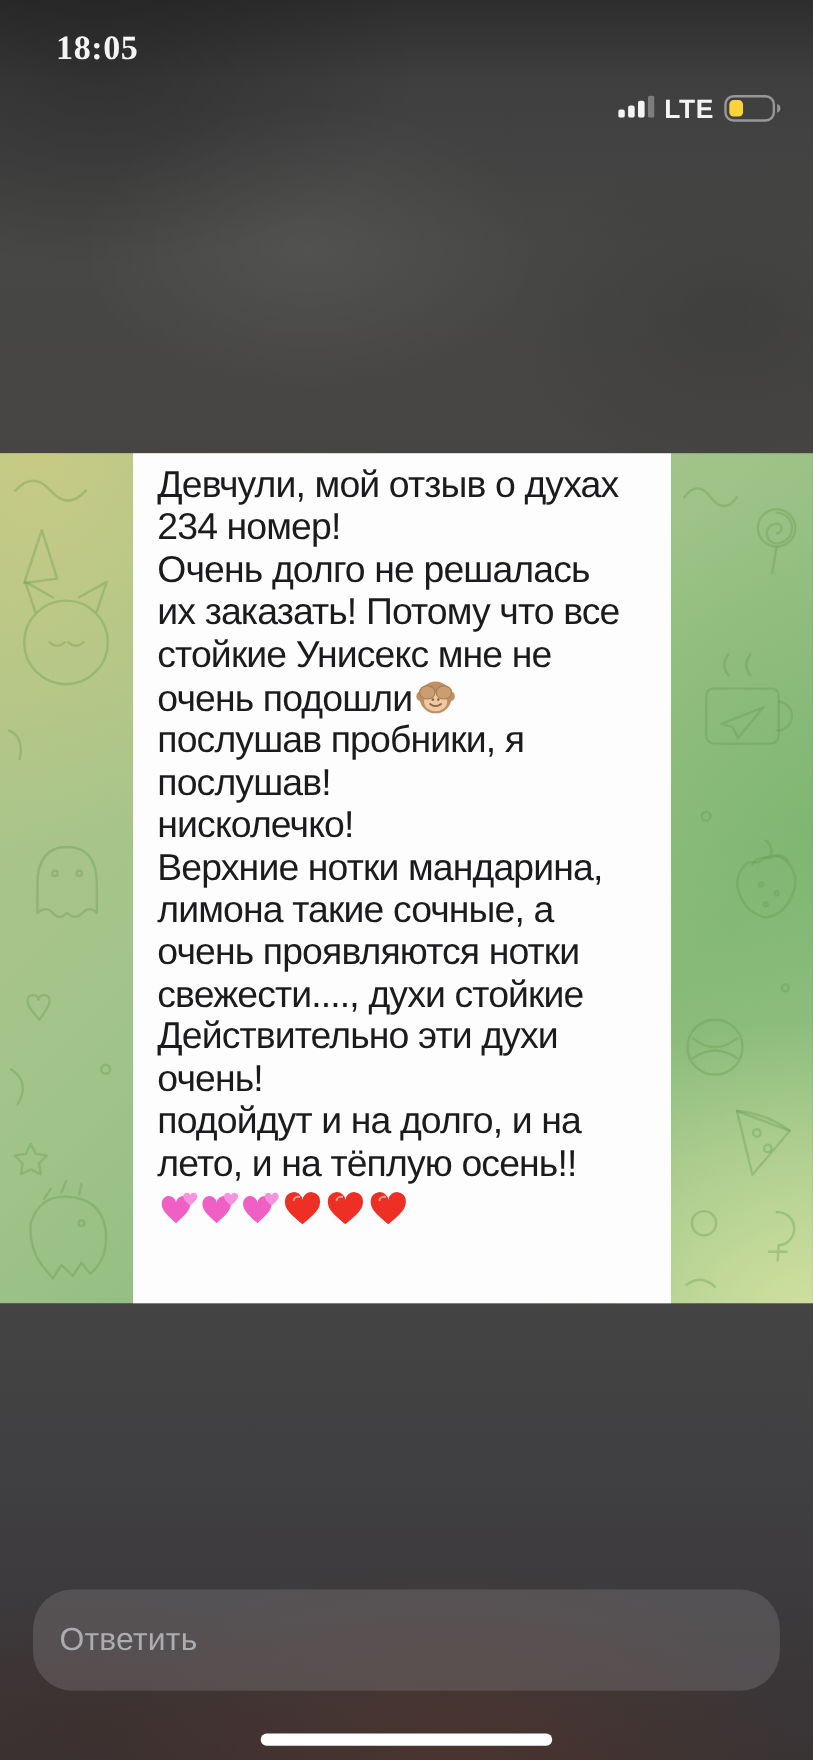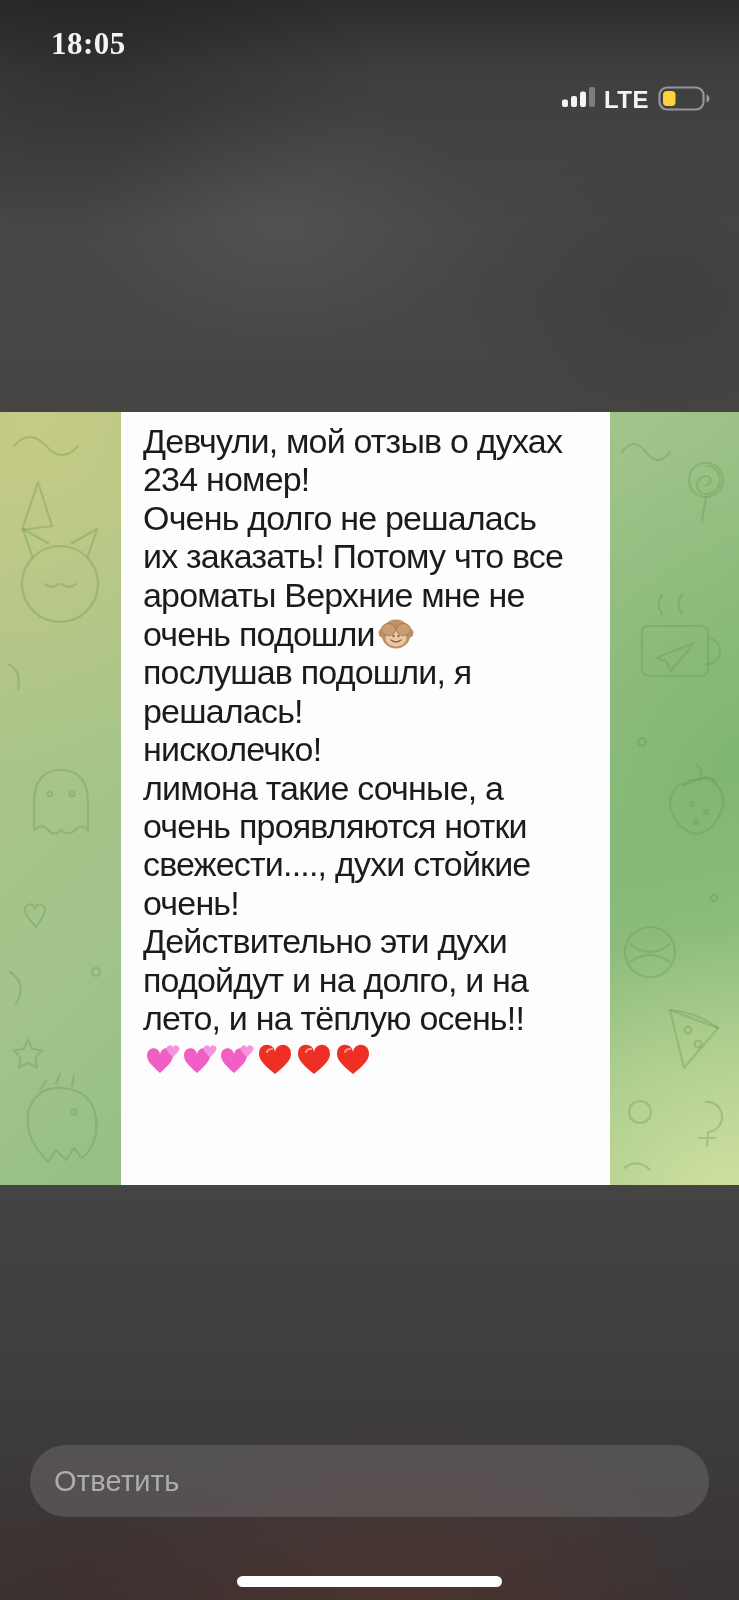--- a/index.html
+++ b/index.html
@@ -55,21 +55,21 @@
   
   .bottom-blur {
     position:absolute; left:0; top:1185px; width:739px; height:415px;
     background:
       radial-gradient(ellipse 420px 240px at 55% 100%, rgba(96,52,40,0.45), transparent 75%),
       radial-gradient(ellipse 300px 160px at 12% 92%, rgba(70,40,35,0.30), transparent 75%),
       linear-gradient(180deg, #454444 0%, #403f41 35%, #3c3a3c 65%, #393334 100%);
   }
   
   .reply-pill {
-    position:absolute; left:30px; top:1445px; width:679px; height:72px;
+    position:absolute; left:30px; top:1445px; width:679px; height:92px;
     border-radius:36px; background:rgba(150,146,152,0.28);
     display:flex; align-items:center;
   }
   .reply-pill span {
     padding-left:24px; font-size:29px; color:#adadb1; letter-spacing:0.2px;
   }
   
   .home-indicator {
     position:absolute; left:237px; top:1576px; width:265px; height:11px;
     border-radius:6px; background:#ffffff;
@@ -130,40 +130,41 @@
         <path d="M624 756 q14 -10 26 2"></path>
       </g>
     </svg>
 
     <div class="card">
       <div class="msg" id="msg-lines">
           <div class="msg-line">Девчули, мой отзыв о духах</div>
           <div class="msg-line">234 номер!</div>
           <div class="msg-line">Очень долго не решалась</div>
           <div class="msg-line">их заказать! Потому что все</div>
-          <div class="msg-line">ароматы Верхние мне не</div>
+          <div class="msg-line">стойкие Унисекс мне не</div>
           <div class="msg-line">очень подошли<svg class="monkey-emoji" width="38" height="38" viewBox="0 0 38 38">
     <circle cx="19" cy="20" r="14.5" fill="#bf8f66"></circle>
     <ellipse cx="5.5" cy="19" rx="4" ry="4.5" fill="#bf8f66"></ellipse>
     <ellipse cx="32.5" cy="19" rx="4" ry="4.5" fill="#bf8f66"></ellipse>
     <ellipse cx="19" cy="24" rx="10.5" ry="8.5" fill="#ecc9a3"></ellipse>
     <path d="M14 26 q5 4 10 0" stroke="#8a6443" stroke-width="1.6" fill="none" stroke-linecap="round"></path>
     <circle cx="16.5" cy="22" r="1.2" fill="#8a6443"></circle>
     <circle cx="21.5" cy="22" r="1.2" fill="#8a6443"></circle>
     <ellipse cx="11.5" cy="15.5" rx="7" ry="6" fill="#cb9d72" stroke="#a87c54" stroke-width="1"></ellipse>
     <ellipse cx="26.5" cy="15.5" rx="7" ry="6" fill="#cb9d72" stroke="#a87c54" stroke-width="1"></ellipse>
   </svg></div>
-          <div class="msg-line">послушав подошли, я</div>
-          <div class="msg-line">решалась!</div>
+          <div class="msg-line">послушав пробники, я</div>
+          <div class="msg-line">послушав!</div>
           <div class="msg-line">нисколечко!</div>
+          <div class="msg-line">Верхние нотки мандарина,</div>
           <div class="msg-line">лимона такие сочные, а</div>
           <div class="msg-line">очень проявляются нотки</div>
           <div class="msg-line">свежести...., духи стойкие</div>
+          <div class="msg-line">Действительно эти духи</div>
           <div class="msg-line">очень!</div>
-          <div class="msg-line">Действительно эти духи</div>
           <div class="msg-line">подойдут и на долго, и на</div>
           <div class="msg-line">лето, и на тёплую осень!!</div>
         </div>
       <div class="hearts" id="hearts-row" aria-label="💞💞💞"><svg class="heart" width="40" height="38" viewBox="0 0 40 38">
     <path d="M17 33 C8 25 4 20.5 4 15.5 a6.5 6.5 0 0 1 13 -1.3 a6.5 6.5 0 0 1 13 1.3 c0 5 -4 9.5 -13 17.5 z" fill="#f05fc4"></path>
     <path d="M30 17 C25.5 13 23.5 10.7 23.5 8.2 a3.4 3.4 0 0 1 6.5 -0.7 a3.4 3.4 0 0 1 6.5 0.7 c0 2.5 -2 4.8 -6.5 8.8 z" fill="#f792dc"></path>
   </svg><svg class="heart" width="40" height="38" viewBox="0 0 40 38">
     <path d="M17 33 C8 25 4 20.5 4 15.5 a6.5 6.5 0 0 1 13 -1.3 a6.5 6.5 0 0 1 13 1.3 c0 5 -4 9.5 -13 17.5 z" fill="#f05fc4"></path>
     <path d="M30 17 C25.5 13 23.5 10.7 23.5 8.2 a3.4 3.4 0 0 1 6.5 -0.7 a3.4 3.4 0 0 1 6.5 0.7 c0 2.5 -2 4.8 -6.5 8.8 z" fill="#f792dc"></path>
   </svg><svg class="heart" width="40" height="38" viewBox="0 0 40 38">

